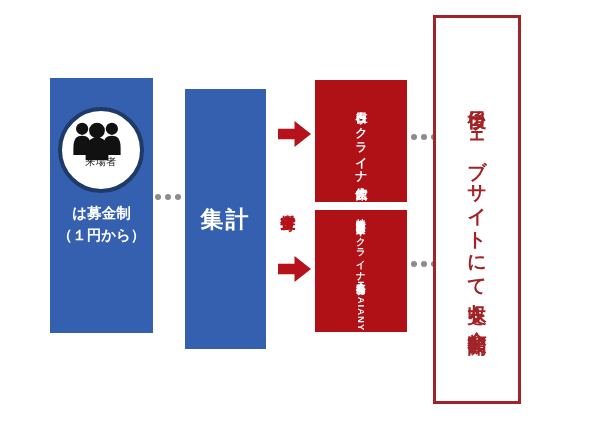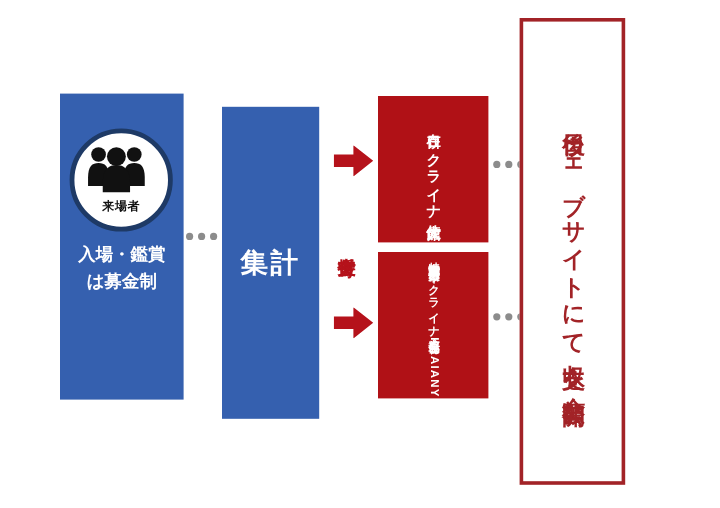--- a/index.html
+++ b/index.html
@@ -13,21 +13,21 @@
   .visitors-box{left:50px;top:78px;width:103px;height:255px;}
   .tally-box{left:185px;top:89px;width:81px;height:260px;display:flex;align-items:center;justify-content:center;}
   .tally-label{color:#fff;font-size:23px;font-weight:bold;letter-spacing:2px;}
   
   .avatar{
     left:8px;top:29px;width:78px;height:78px;border-radius:50%;
     background:#fff;border:4px solid var(--navy-ring,#1e3a66);
     display:flex;flex-direction:column;align-items:center;justify-content:flex-end;
   }
   .avatar svg{position:absolute;top:7px;left:7px;}
-  .avatar-label{position:relative;color:#111;font-size:10px;font-weight:bold;margin-bottom:10px;letter-spacing:0.5px;}
+  .avatar-label{position:relative;color:#111;font-size:10px;font-weight:normal;margin-bottom:20px;letter-spacing:0.5px;}
   
   .visitors-caption{
     left:0;top:124px;width:103px;text-align:center;color:#fff;
     font-size:14.5px;font-weight:bold;line-height:22px;
   }
   
   .dots{display:flex;gap:4px;align-items:center;}
   .dots i{width:6px;height:6px;border-radius:50%;background:var(--dot-gray,#8c8c8c);display:block;}
   .dots1{left:155px;top:194px;}
   .dots2{left:411px;top:134px;}
@@ -77,22 +77,22 @@
           <path d="M5 42 v-8 c0 -11 4 -14 10 -14 c6 0 10 3 10 14 v8 z"></path>
           <circle cx="49" cy="12" r="7"></circle>
           <path d="M39 42 v-8 c0 -11 4 -14 10 -14 c6 0 10 3 10 14 v8 z"></path>
           <circle cx="32" cy="14" r="9"></circle>
           <path d="M19 48 v-9 c0 -13 6 -17 13 -17 c7 0 13 4 13 17 v9 z"></path>
         </g>
       </svg>
       <div class="avatar-label">来場者</div>
     </div>
     <div class="abs visitors-caption">
-      <div>入場・鑑賞</div>
       <div>は募金制</div>
+      <div>（１円から）</div>
     </div>
   </div>
 
   <div class="abs dots dots1">
       <i></i>
       <i></i>
       <i></i>
     </div>
 
   <div class="abs bluebox tally-box">

